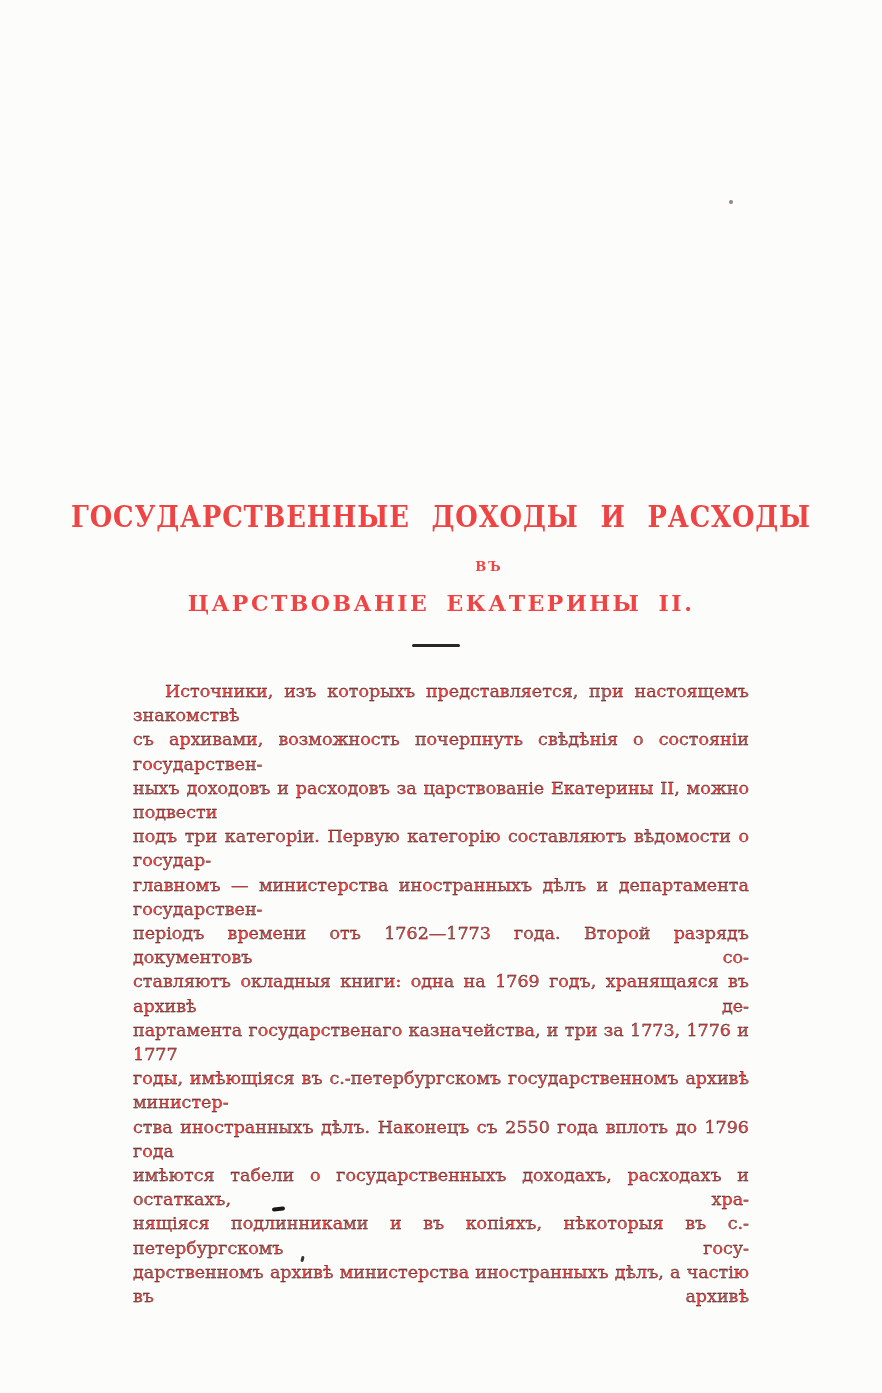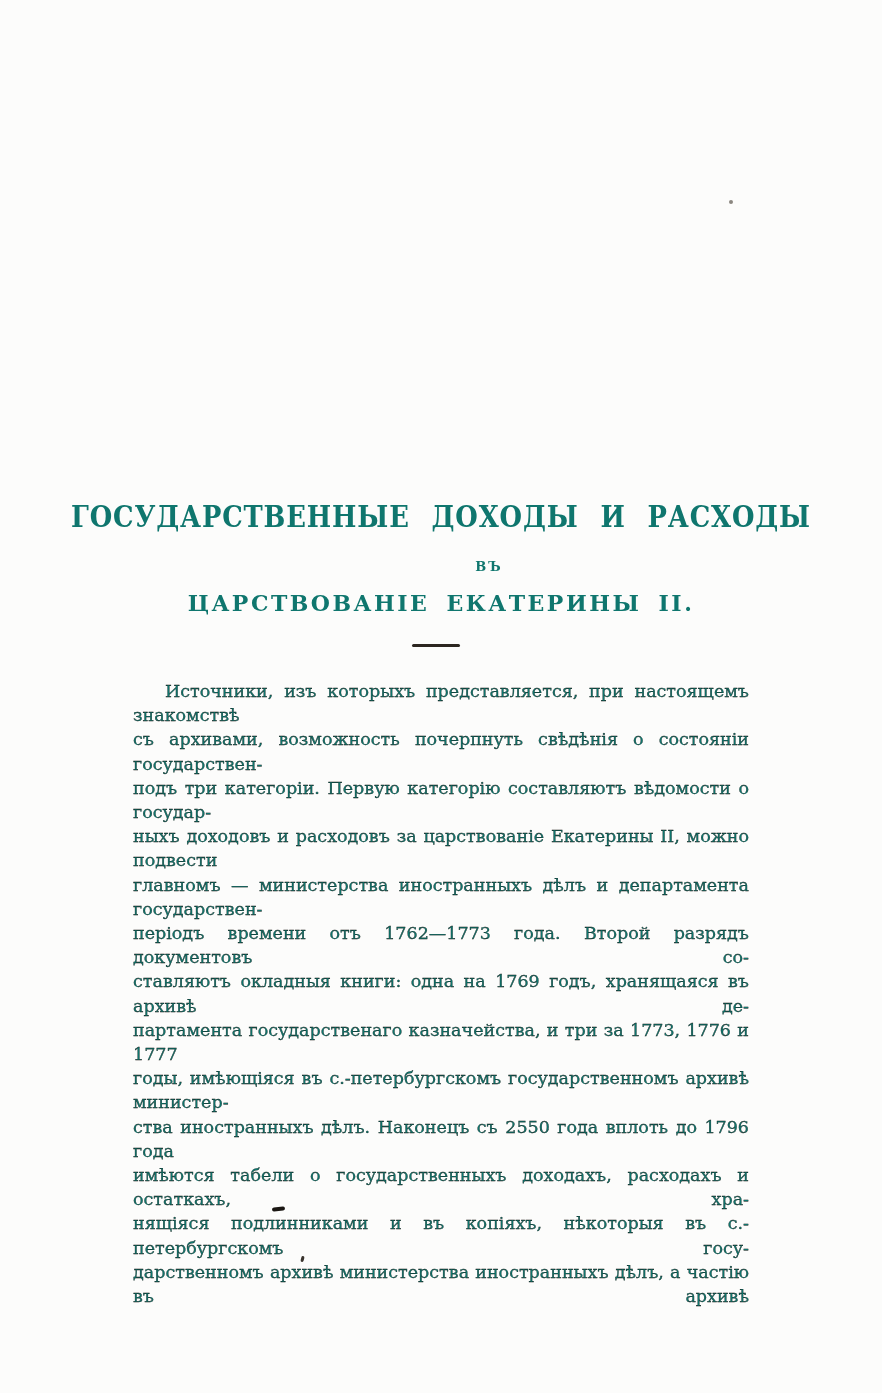--- a/index.html
+++ b/index.html
@@ -6,21 +6,21 @@
   body {
     width: 882px; height: 1393px;
     background: #ffffff;
     font-family: "DejaVu Serif", "Liberation Serif", serif;
   }
   .page {
     position: relative;
     width: 882px; height: 1393px;
     background: #fcfcfb;
     overflow: hidden;
-    color: #0f766e;
+    color: #ef4444;
   }
   
   .title {
     position: absolute; top: 499px; left: 0; width: 882px;
     margin: 0;
     text-align: center;
     font-size: 30px; font-weight: bold;
     letter-spacing: 1px; word-spacing: 14px;
     transform: scaleX(0.86);
     white-space: nowrap;
@@ -83,22 +83,22 @@
   <div class="connector">ВЪ</div>
 
   <h2 class="subtitle">ЦАРСТВОВАНІЕ ЕКАТЕРИНЫ II.</h2>
 
   <div class="rule"></div>
 
   <div class="body-text" id="body-text">
       <div class="para">
         <div class="line just indent">Источники, изъ которыхъ представляется, при настоящемъ знакомствѣ</div>
         <div class="line just">съ архивами, возможность почерпнуть свѣдѣнія о состояніи государствен-</div>
+        <div class="line just">ныхъ доходовъ и расходовъ за царствованіе Екатерины II, можно подвести</div>
         <div class="line just">подъ три категоріи. Первую категорію составляютъ вѣдомости о государ-</div>
-        <div class="line just">ныхъ доходовъ и расходовъ за царствованіе Екатерины II, можно подвести</div>
         <div class="line just">главномъ — министерства иностранныхъ дѣлъ и департамента государствен-</div>
         <div class="line just">періодъ времени отъ 1762—1773 года. Второй разрядъ документовъ со-</div>
         <div class="line just">ставляютъ окладныя книги: одна на 1769 годъ, хранящаяся въ архивѣ де-</div>
         <div class="line just">партамента государственаго казначейства, и три за 1773, 1776 и 1777</div>
         <div class="line just">годы, имѣющіяся въ с.-петербургскомъ государственномъ архивѣ министер-</div>
         <div class="line just">ства иностранныхъ дѣлъ. Наконецъ съ 2550 года вплоть до 1796 года</div>
         <div class="line just">имѣются табели о государственныхъ доходахъ, расходахъ и остаткахъ, хра-</div>
         <div class="line just">нящіяся подлинниками и въ копіяхъ, нѣкоторыя въ с.-петербургскомъ госу-</div>
         <div class="line just">дарственномъ архивѣ министерства иностранныхъ дѣлъ, а частію въ архивѣ</div>
       </div>

